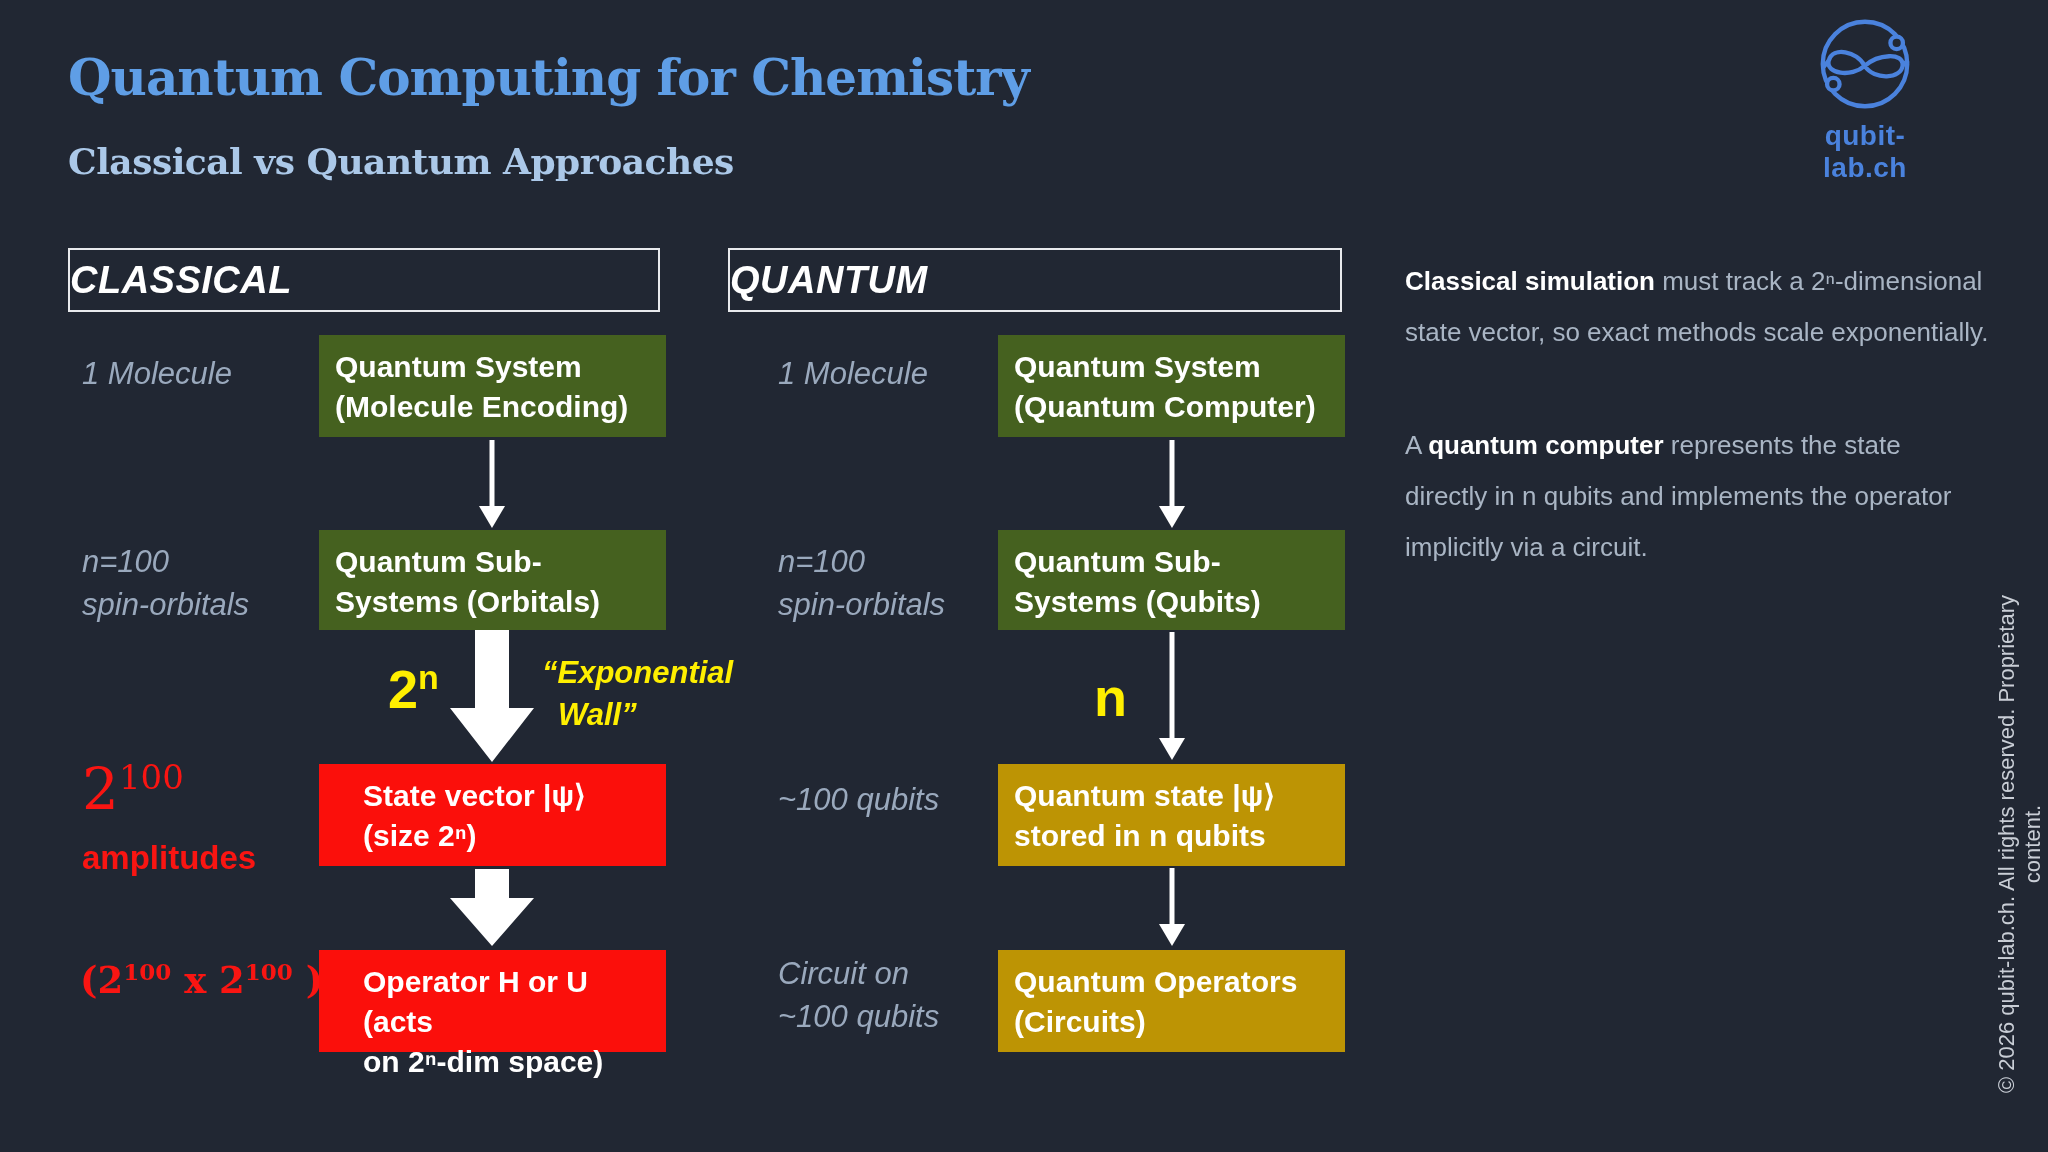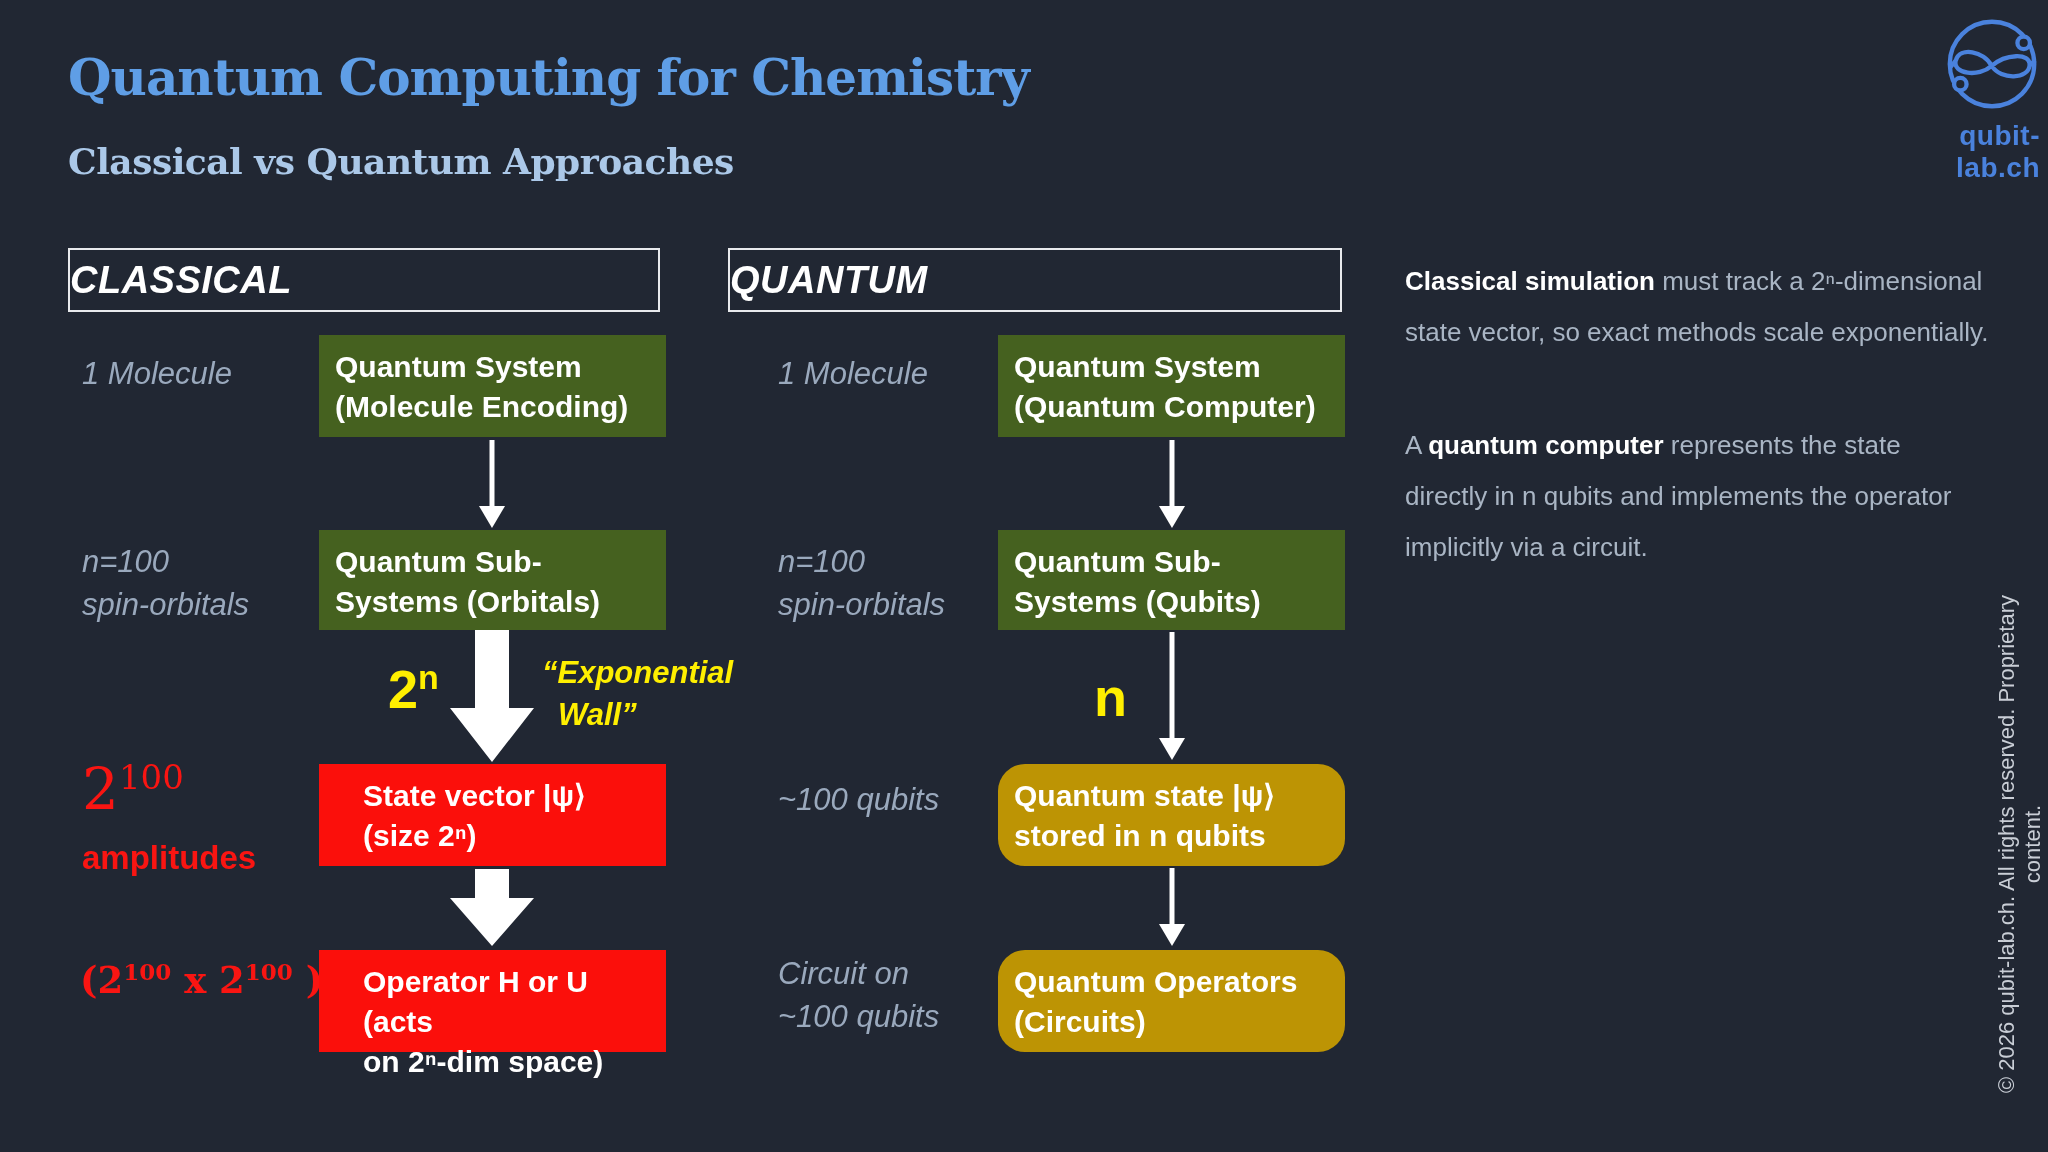--- a/index.html
+++ b/index.html
@@ -16,36 +16,36 @@
   }
   .abs{position:absolute;}
 
   
   .title{left:68px; top:48px; font-family:"DejaVu Serif", serif; font-weight:700;
          font-size:50px; color:var(--title-blue); letter-spacing:-1px;}
   .subtitle{left:68px; top:140px; font-family:"DejaVu Serif", serif; font-weight:700;
          font-size:36px; color:var(--subtitle-blue); letter-spacing:-0.5px;}
 
   
-  .logo{left:1880px; top:16px; width:160px; text-align:right;}
+  .logo{left:1785px; top:16px; width:160px; text-align:center;}
   .logo-label{margin-top:4px; font-size:28px; font-weight:700; color:var(--logo-blue); letter-spacing:0.5px;}
 
   
   .col-header{height:64px; border:2px solid var(--border-light); color:var(--white);
     font-size:38px; font-style:italic; font-weight:700; line-height:60px; padding-left:0;
     letter-spacing:0.5px;}
   .col-header.classical{left:68px; top:248px; width:592px;}
   .col-header.quantum{left:728px; top:248px; width:614px;}
 
   
   .flow-box{width:347px; color:var(--white); font-size:30px; line-height:40px;
     font-weight:600; padding:12px 16px;}
   .flow-box.green{background:var(--green);}
   .flow-box.red{background:var(--red);padding-left:44px;}
-  .flow-box.gold{background:var(--gold);border-radius:27px;}
+  .flow-box.gold{background:var(--gold);}
   .c-col{left:319px;}
   .q-col{left:998px;}
   .row1{top:335px; height:102px;}
   .row2{top:530px; height:100px;}
   .row3{top:764px; height:102px;}
   .row4{top:950px; height:102px;}
 
   
   .side-label{color:var(--label-gray); font-size:31px; line-height:43px; font-weight:400;font-style:italic;}
   .red-big{color:var(--red-label); font-family:"DejaVu Serif", serif; font-weight:400;

